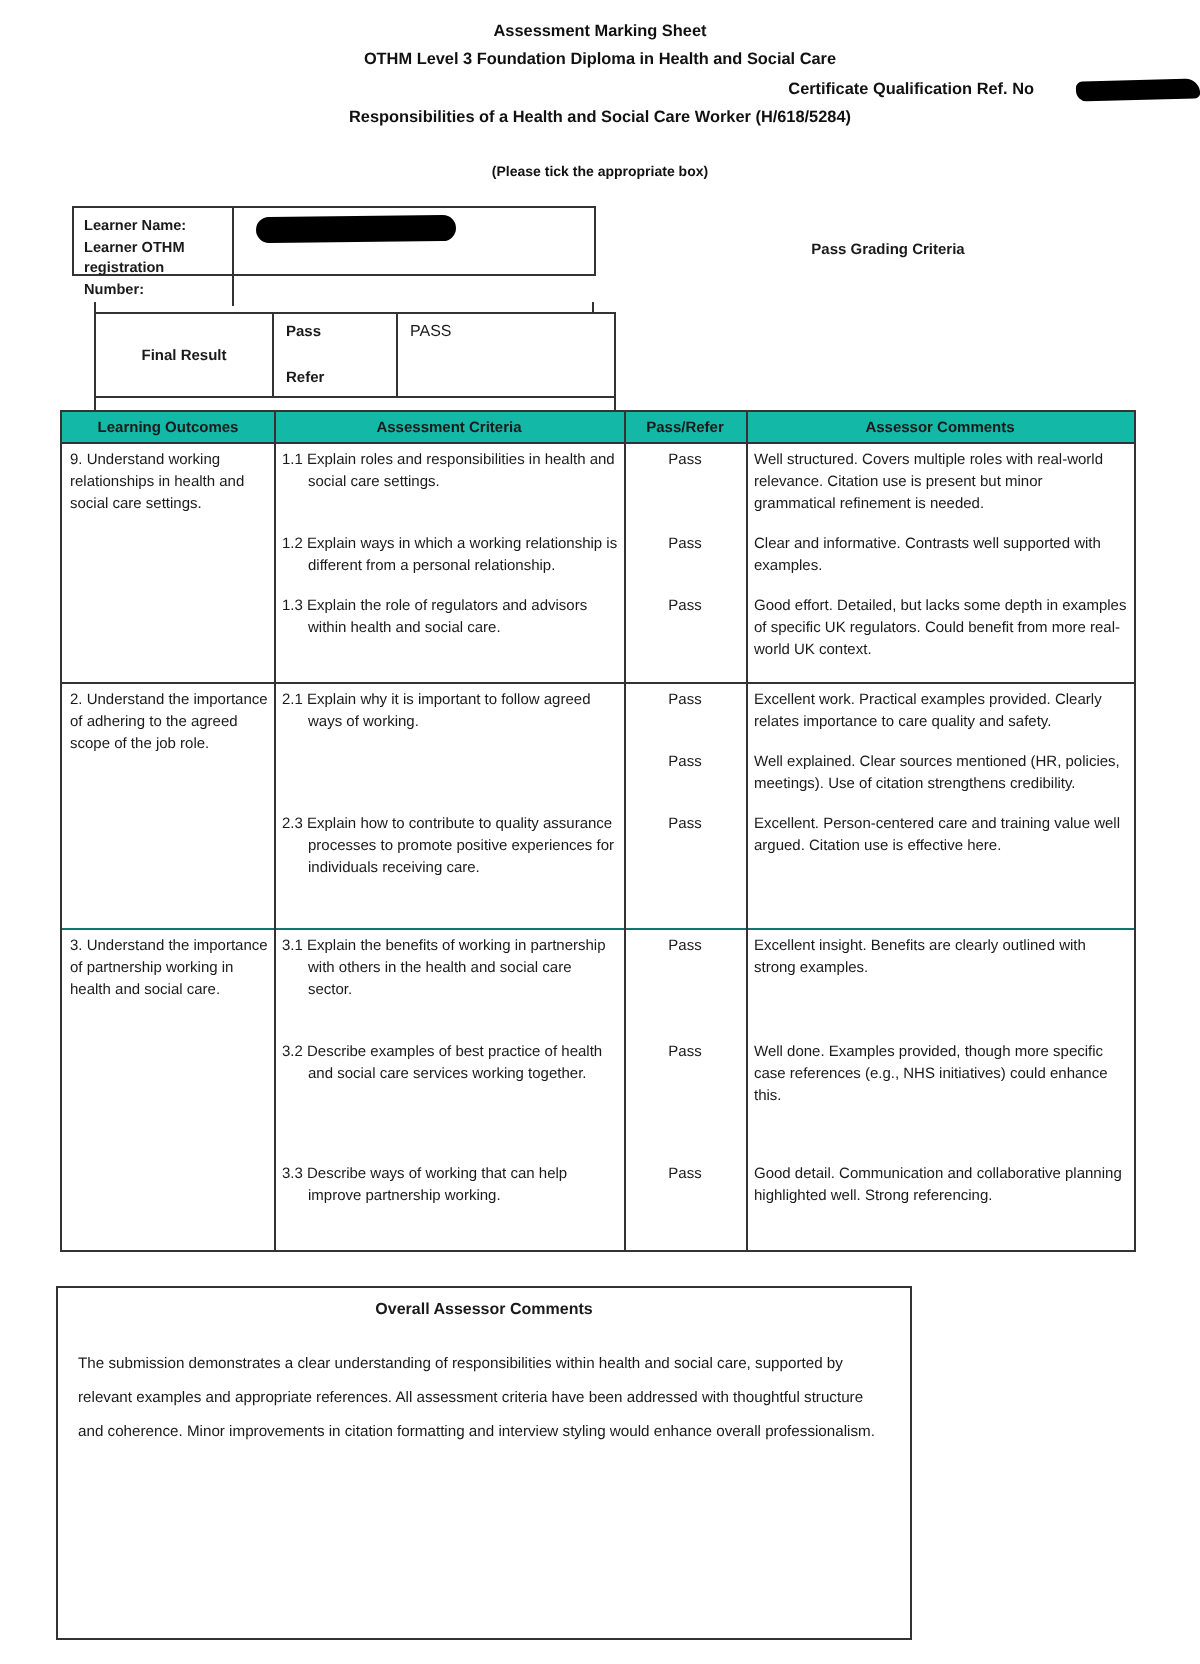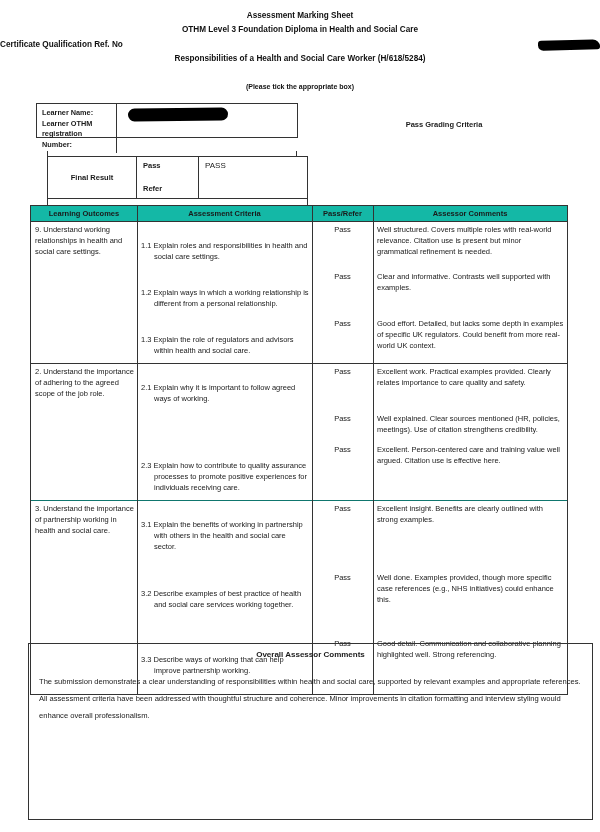--- a/index.html
+++ b/index.html
@@ -2,21 +2,21 @@
 <html><head>
 <meta charset="utf-8">
 <style>
   html,body{margin:0;padding:0;background:#fff;}
   .page{position:relative;width:600px;height:832px;background:#ffffff;
         font-family:"Liberation Sans",sans-serif;color:#1a1a1a;overflow:hidden;}
 
   
   .doc-header{position:absolute;left:0;top:9px;width:600px;text-align:center;
               font-weight:bold;font-size:8.2px;line-height:14.4px;color:#111;}
-  .h-line3{display:flex;justify-content:space-between;align-items:center;height:14.4px;}
+  .h-line3{display:flex;justify-content:flex-end;align-items:center;height:14.4px;gap:20px;}
   .redact{display:inline-block;background:#000;}
   .redact-ref{width:62px;height:10px;margin-left:1px;border-radius:5px 11px 4px 8px;transform:rotate(-1.5deg);}
   .tick-note{margin-top:13px;font-size:7px;}
 
   
   .learner-box{position:absolute;left:36px;top:103px;width:262px;height:35px;
                border:1px solid #333;box-sizing:border-box;display:grid;grid-template-columns:79px 1fr;}
   .learner-labels{display:flex;flex-direction:column;justify-content:space-between;
                   padding:4px 2px 3px 5px;font-weight:bold;font-size:7.3px;line-height:10.5px;}
   .learner-values{border-left:1px solid #333;position:relative;}
@@ -45,26 +45,26 @@
         font-size:7.5px;line-height:11px;}
   .r1{min-height:119px;border-bottom:1px solid #333;}
   .r2{min-height:122px;border-bottom:1px solid #0f766e;}
   .r3{min-height:160px;}
   .cell{padding:2px 3px 7px 4px;}
   .r3 .cell{padding-bottom:18px;}
   .o{grid-row:1 / span 3;grid-column:1;}
   .c1{grid-area:1/2}.p1{grid-area:1/3}.m1{grid-area:1/4}
   .c2{grid-area:2/2}.p2{grid-area:2/3}.m2{grid-area:2/4}
   .c3{grid-area:3/2}.p3{grid-area:3/3}.m3{grid-area:3/4}
-  .crit{padding-left:17px;text-indent:-13px;margin-top:16px;}
+  .crit{padding-left:17px;text-indent:-13px;}
   .pass{text-align:center;padding-left:0;padding-right:0;}
   .gap-top{padding-top:10px;}
 
   
-  .overall-box{position:absolute;left:28px;top:643px;width:565px;height:177px;
+  .overall-box{position:absolute;left:28px;top:643px;width:428px;height:177px;
                border:1px solid #333;box-sizing:border-box;}
   .overall-title{margin-top:6px;text-align:center;font-weight:bold;font-size:8px;}
   .overall-text{margin:14px 10px 0 10px;font-size:7.6px;line-height:17px;}
 </style>
 </head>
 <body>
 
 <div class="page">
 
   <div class="doc-header">

